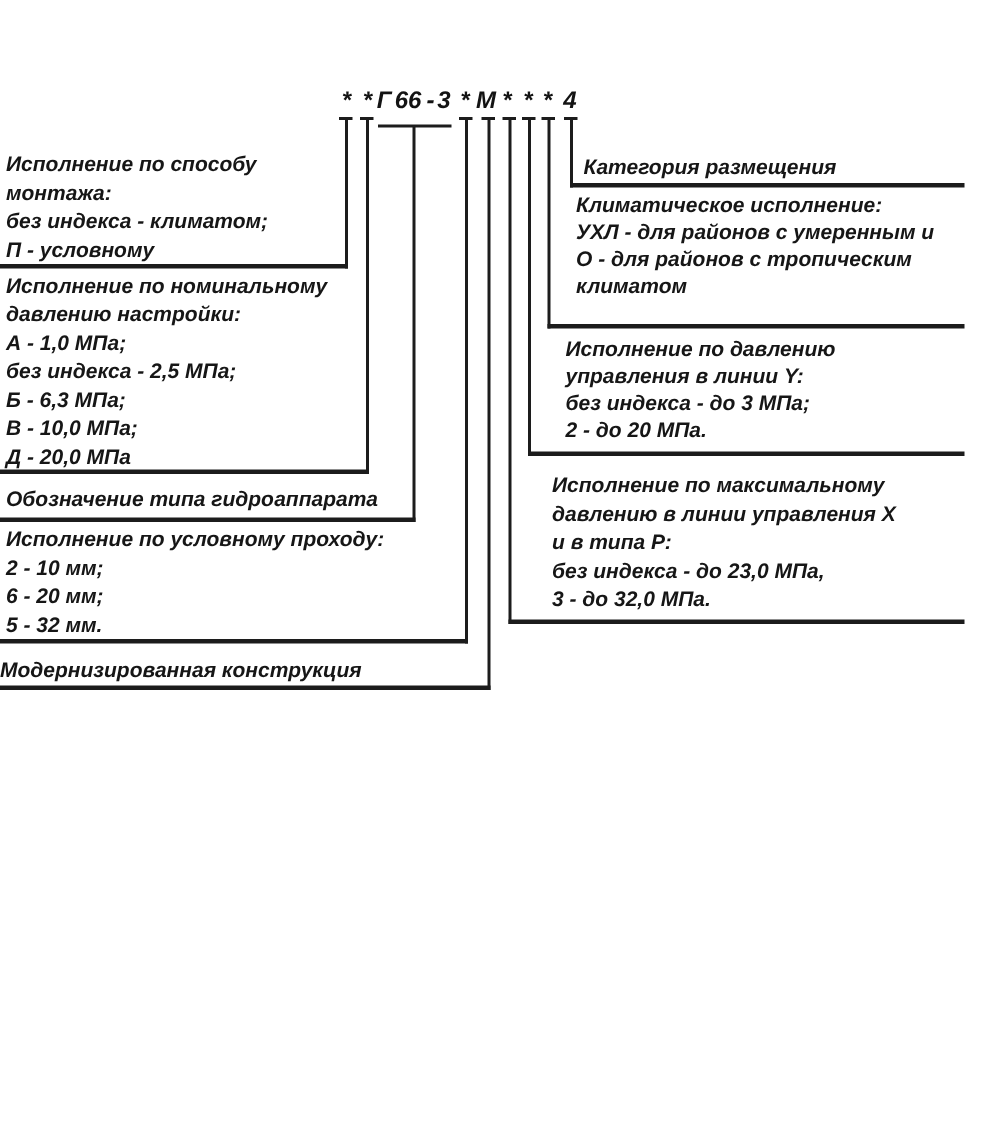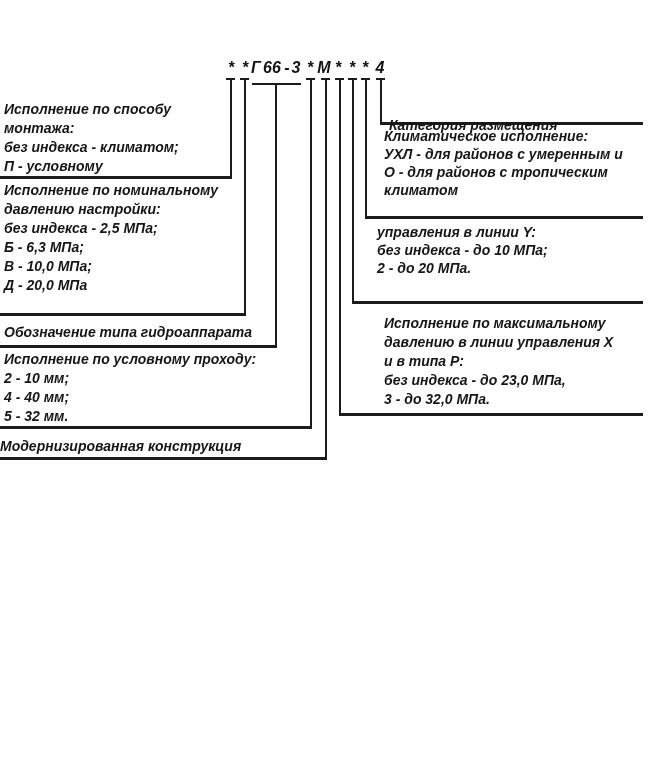--- a/index.html
+++ b/index.html
@@ -93,59 +93,61 @@
   <div class="tb lh19" style="left:4px;top:100px">
     <div>Исполнение по способу</div>
     <div>монтажа:</div>
     <div>без индекса - климатом;</div>
     <div>П - условному</div>
   </div>
 
   <div class="tb lh19" style="left:4px;top:181px">
     <div>Исполнение по номинальному</div>
     <div>давлению настройки:</div>
+    <div>А - 1,0 МПа;</div>
     <div>без индекса - 2,5 МПа;</div>
     <div>Б - 6,3 МПа;</div>
     <div>В - 10,0 МПа;</div>
     <div>Д - 20,0 МПа</div>
   </div>
 
   <div class="tb lh19" style="left:4px;top:323px">
     <div>Обозначение типа гидроаппарата</div>
   </div>
 
   <div class="tb lh19" style="left:4px;top:350px">
     <div>Исполнение по условному проходу:</div>
     <div>2 - 10 мм;</div>
-    <div>4 - 40 мм;</div>
+    <div>6 - 20 мм;</div>
     <div>5 - 32 мм.</div>
   </div>
 
   <div class="tb lh19" style="left:0px;top:437px">
     <div>Модернизированная конструкция</div>
   </div>
 
-  <div class="tb lh18" style="left:389px;top:116px">
+  <div class="tb lh18" style="left:389px;top:102px">
     <div>Категория размещения</div>
   </div>
 
   <div class="tb lh18" style="left:384px;top:127px">
     <div>Климатическое исполнение:</div>
     <div>УХЛ - для районов с умеренным и</div>
     <div>О - для районов с тропическим</div>
     <div>климатом</div>
   </div>
 
   <div class="tb lh18" style="left:377px;top:223px">
+    <div>Исполнение по давлению</div>
     <div>управления в линии Y:</div>
-    <div>без индекса - до 10 МПа;</div>
+    <div>без индекса - до 3 МПа;</div>
     <div>2 - до 20 МПа.</div>
   </div>
 
-  <div class="tb lh19" style="left:384px;top:314px">
+  <div class="tb lh19" style="left:368px;top:314px">
     <div>Исполнение по максимальному</div>
     <div>давлению в линии управления Х</div>
     <div>и в типа Р:</div>
     <div>без индекса - до 23,0 МПа,</div>
     <div>3 - до 32,0 МПа.</div>
   </div>
 
 </div>
 
 </body></html>

